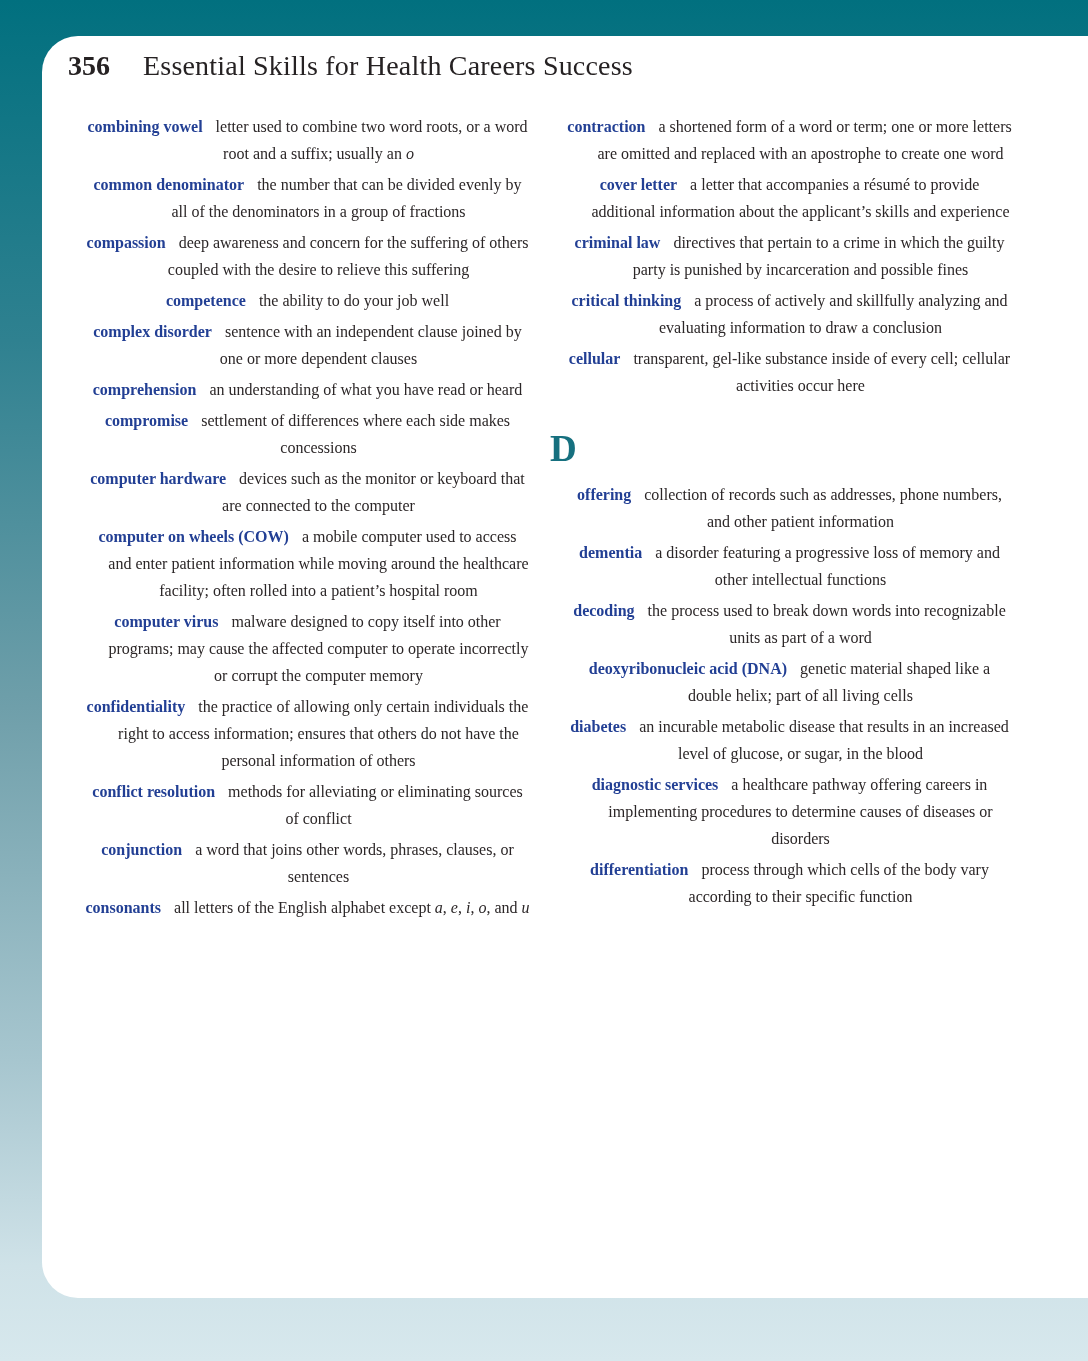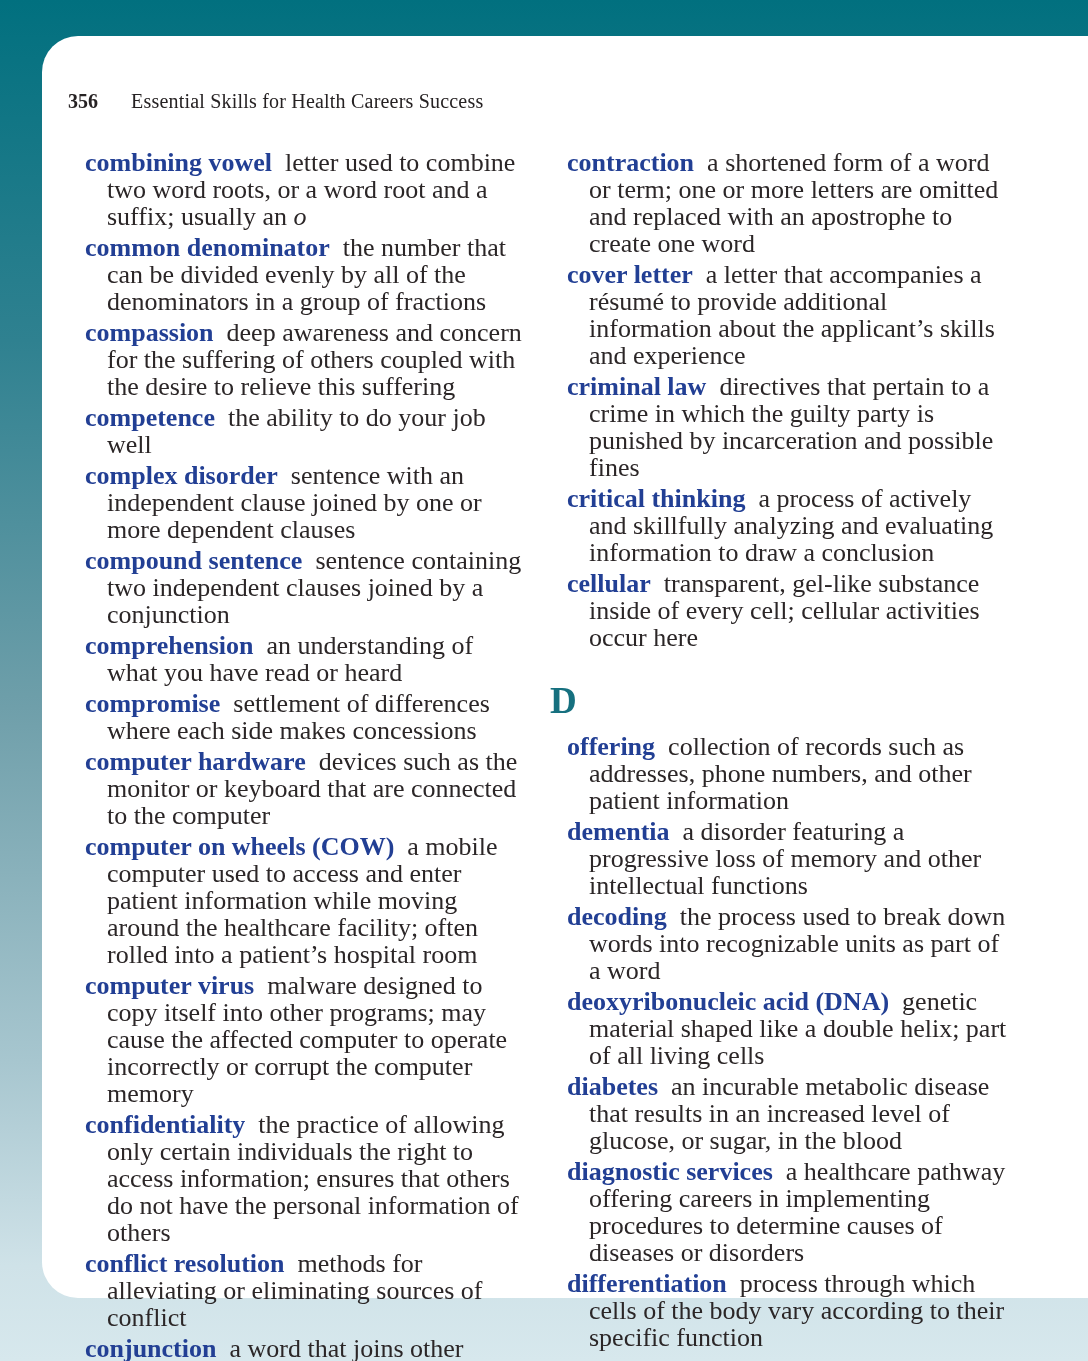--- a/index.html
+++ b/index.html
@@ -18,47 +18,47 @@
     left: 42px;
     top: 36px;
     width: 1046px;
     height: 1262px;
     background: #ffffff;
     border-radius: 36px 0 0 36px;
     box-sizing: border-box;
     padding: 16px 0 0 26px;
   }
   .page-header {
-    font-size: 20px;
+    font-size: 28px;
     line-height: 27px;
     color: #262223;
     white-space: nowrap;
-    margin-top: 36px;
   }
   .page-number {
     font-weight: bold;
     display: inline-block;
     margin-right: 33px;
   }
   .running-title { letter-spacing: 0.2px; }
   .columns {
     display: flex;
     gap: 20px;
     margin-top: 34px;
   }
   .column { width: 462px; }
   .entry {
-    font-size: 26px;
+    font-size: 16px;
     line-height: 27px;
     color: #2b2627;
     margin: 0 0 4px 17px;
     padding-left: 22px;
     text-indent: -22px;
     -webkit-hyphens: auto;
     hyphens: auto;
+    text-align: center;
   }
   .term {
     font-weight: bold;
     color: #223f94;
     margin-right: 13px;
   }
   .letter-heading {
     font-size: 37px;
     line-height: 40px;
     font-weight: bold;
@@ -74,21 +74,20 @@
     <span class="page-number">356</span><span class="running-title">Essential Skills for Health Careers Success</span>
   </div>
 
   <div class="columns">
     <div class="column" id="col-left">
         <p class="entry"><span class="term">combining vowel</span><span class="def"><span>letter used to combine two word roots, or a word root and a suffix; usually an </span><i>o</i></span></p>
         <p class="entry"><span class="term">common denominator</span><span class="def">the number that can be divided evenly by all of the denominators in a group of fractions</span></p>
         <p class="entry"><span class="term">compassion</span><span class="def">deep awareness and concern for the suffering of others coupled with the desire to relieve this suffering</span></p>
         <p class="entry"><span class="term">competence</span><span class="def">the ability to do your job well</span></p>
         <p class="entry"><span class="term">complex disorder</span><span class="def">sentence with an independent clause joined by one or more dependent clauses</span></p>
-        <p class="entry"><span class="term">compound sentence</span><span class="def">sentence containing two independent clauses joined by a conjunction</span></p>
         <p class="entry"><span class="term">comprehension</span><span class="def">an understanding of what you have read or heard</span></p>
         <p class="entry"><span class="term">compromise</span><span class="def">settlement of differences where each side makes concessions</span></p>
         <p class="entry"><span class="term">computer hardware</span><span class="def">devices such as the monitor or keyboard that are connected to the computer</span></p>
         <p class="entry"><span class="term">computer on wheels (COW)</span><span class="def">a mobile computer used to access and enter patient information while moving around the healthcare facility; often rolled into a patient’s hospital room</span></p>
         <p class="entry"><span class="term">computer virus</span><span class="def">malware designed to copy itself into other programs; may cause the affected computer to operate incorrectly or corrupt the computer memory</span></p>
         <p class="entry"><span class="term">confidentiality</span><span class="def">the practice of allowing only certain individuals the right to access information; ensures that others do not have the personal information of others</span></p>
         <p class="entry"><span class="term">conflict resolution</span><span class="def">methods for alleviating or eliminating sources of conflict</span></p>
         <p class="entry"><span class="term">conjunction</span><span class="def">a word that joins other words, phrases, clauses, or sentences</span></p>
         <p class="entry"><span class="term">consonants</span><span class="def"><span>all letters of the English alphabet except </span><i>a</i><span>, </span><i>e</i><span>, </span><i>i</i><span>, </span><i>o</i><span>, and </span><i>u</i></span></p>
       </div>

